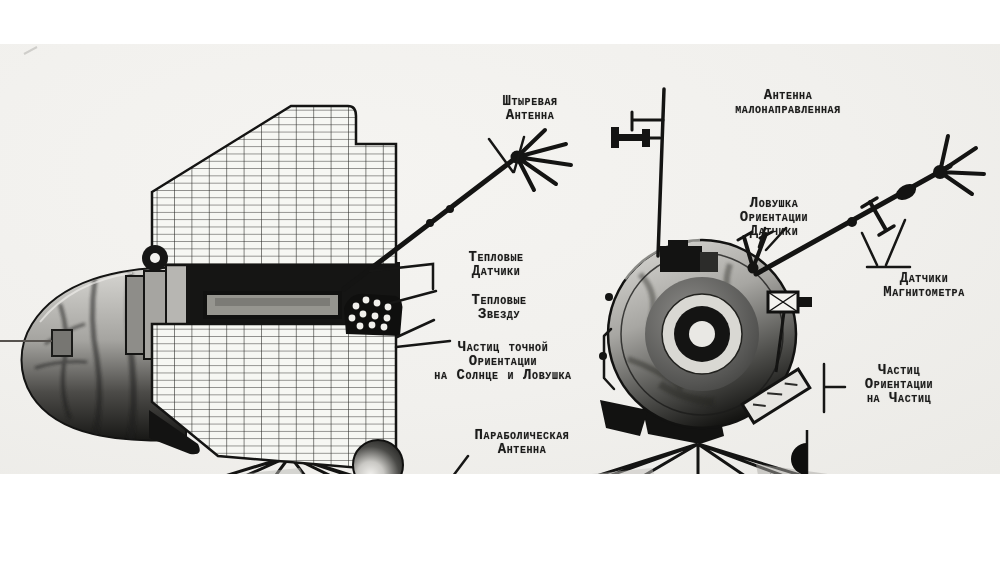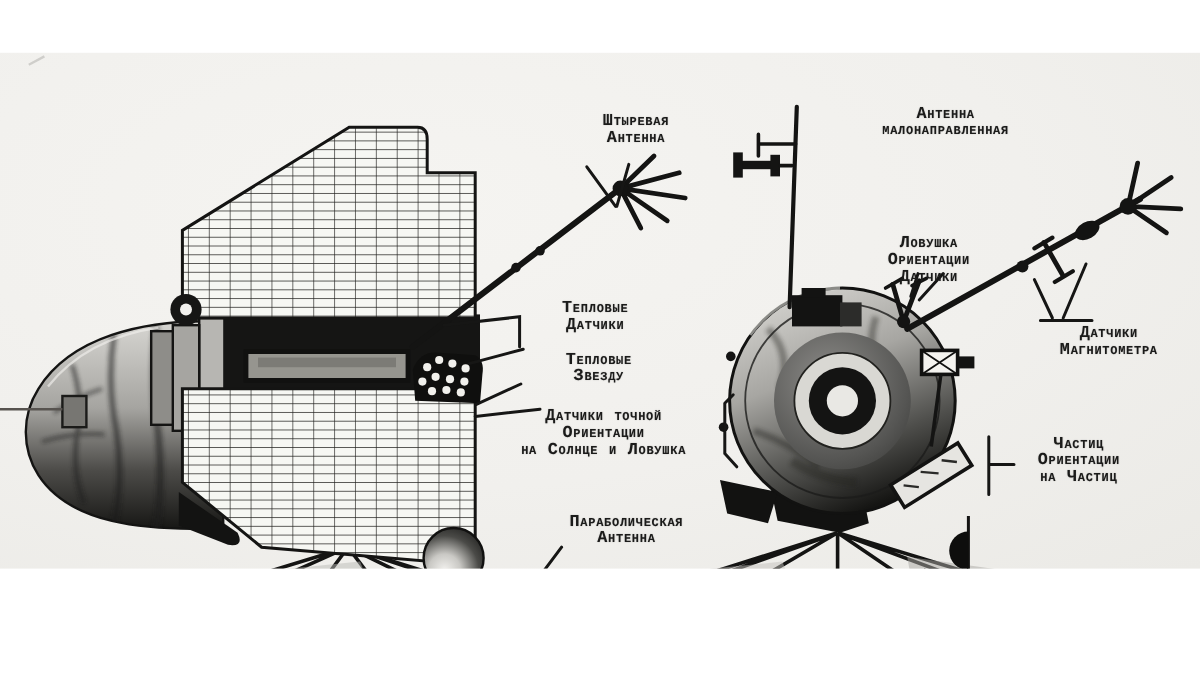--- a/index.html
+++ b/index.html
@@ -269,21 +269,21 @@
 </div>
 <div class="lbl" style="left:496px;top:206px">
   <div>Тепловые</div>
   <div>Датчики</div>
 </div>
 <div class="lbl" style="left:499px;top:249px">
   <div>Тепловые</div>
   <div>Звезду</div>
 </div>
 <div class="lbl" style="left:503px;top:296px">
-  <div>Датчики точной</div>
+  <div>Частиц точной</div>
   <div>Ориентации</div>
   <div>на Солнце и Ловушка</div>
 </div>
 <div class="lbl" style="left:522px;top:384px">
   <div>Параболическая</div>
   <div>Антенна</div>
 </div>
 <div class="lbl" style="left:774px;top:152px">
   <div>Ловушка</div>
   <div>Ориентации</div>

